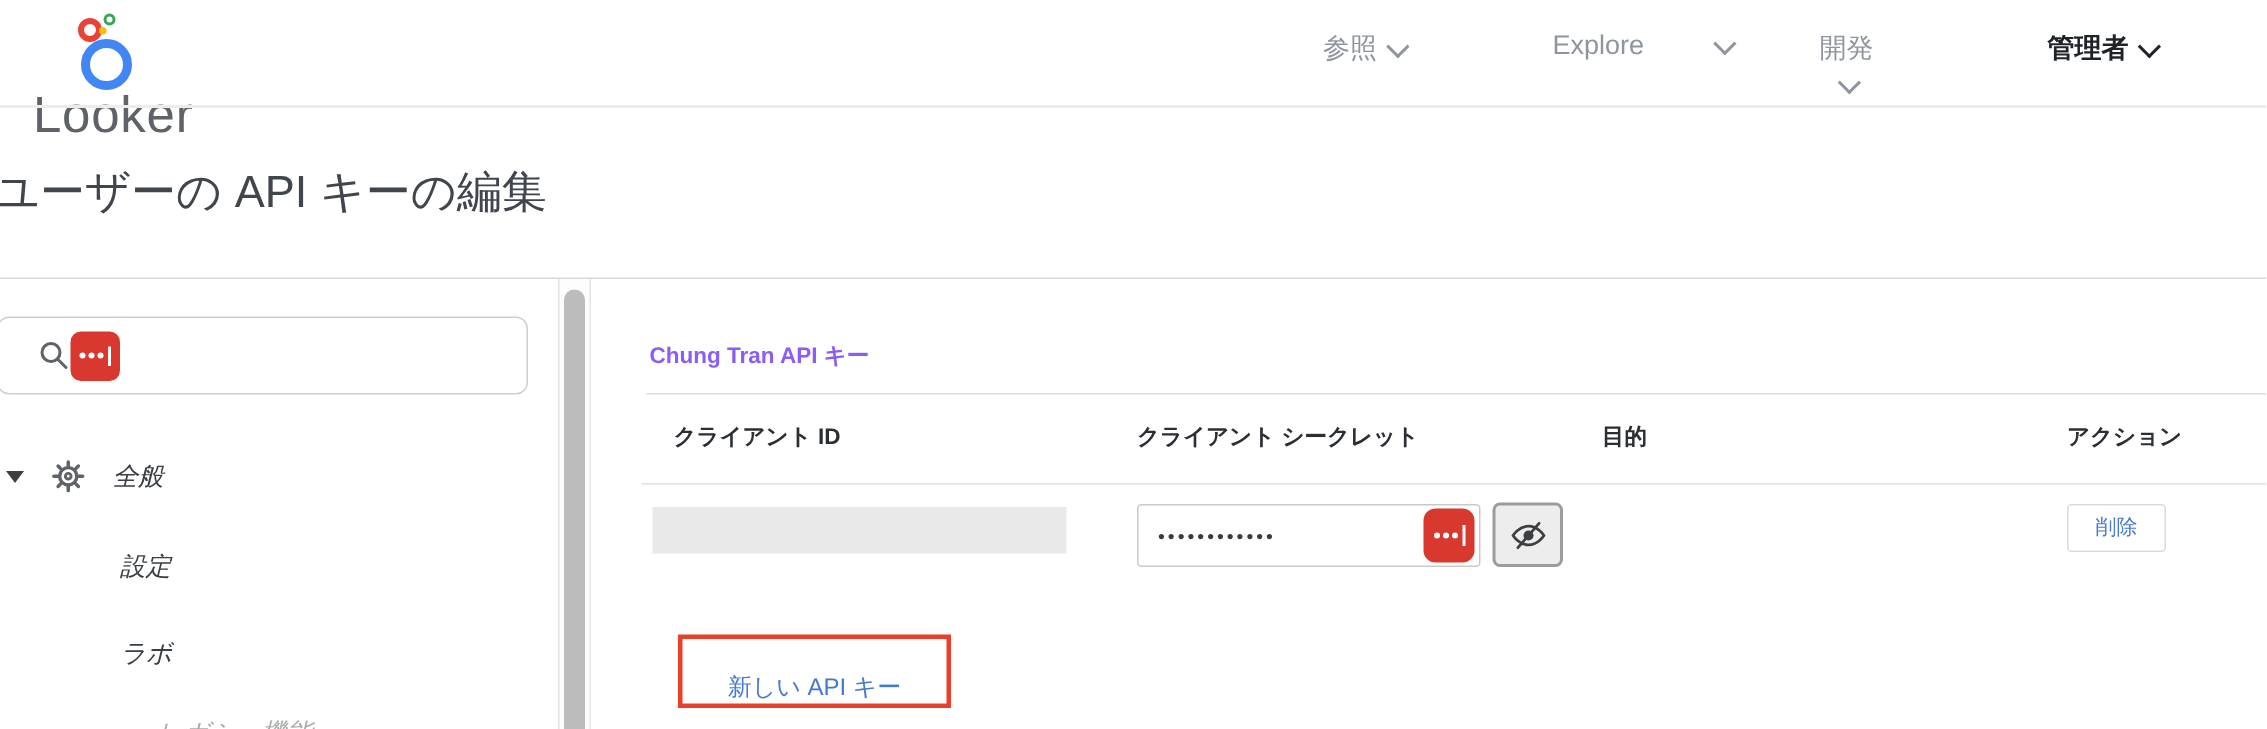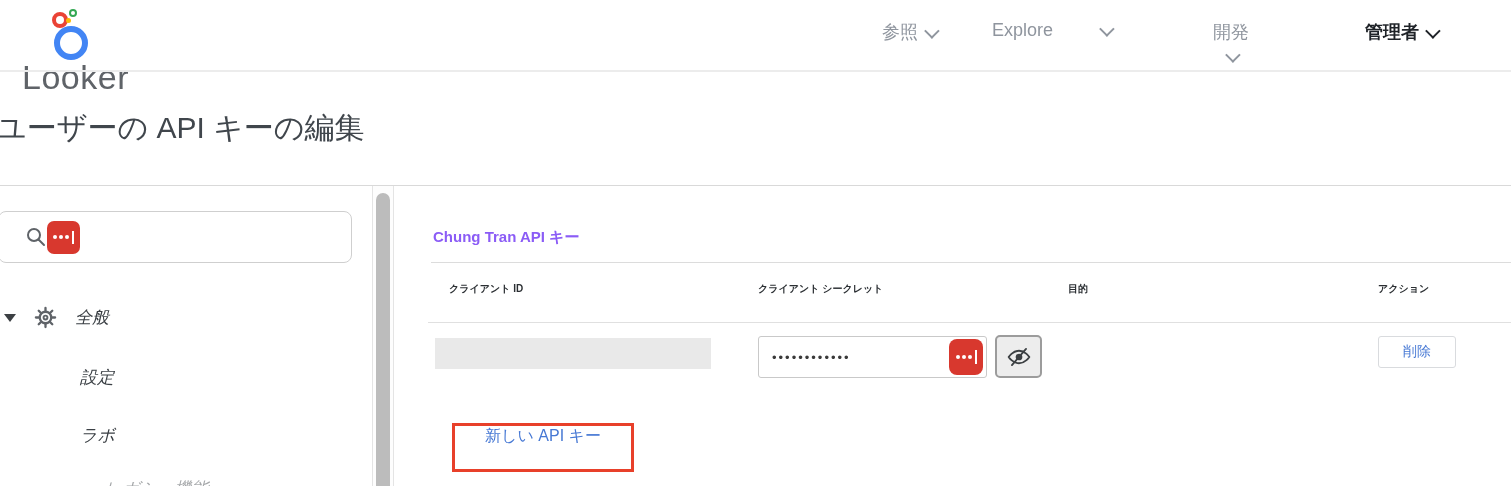--- a/index.html
+++ b/index.html
@@ -46,44 +46,44 @@
             border-top:8px solid #3c4043;}
 
   .scroll-track{position:absolute;left:372px;top:186px;width:22px;height:300px;background:#fdfdfd;
                 border-left:1px solid #e4e4e4;border-right:1px solid #e4e4e4;box-sizing:border-box;}
   .scroll-thumb{position:absolute;left:376px;top:193px;width:14px;height:330px;background:#bcbcbc;
                 border-radius:7px;cursor:pointer;}
 
   
   .section-title{position:absolute;left:433px;top:228px;font-size:15px;font-weight:bold;color:#8b5cf6;}
   .hr1{position:absolute;left:431px;top:262px;width:1080px;height:1px;background:#dcdcdc;}
-  .col-h{position:absolute;top:282px;font-size:10px;font-weight:bold;color:#2b2f33;white-space:nowrap;}
+  .col-h{position:absolute;top:282px;font-size:15px;font-weight:bold;color:#2b2f33;white-space:nowrap;}
   .hr2{position:absolute;left:428px;top:322px;width:1083px;height:1px;background:#e0e0e0;}
 
   .redacted{position:absolute;left:435px;top:338px;width:276px;height:31px;background:#e9e9e9;}
 
   .secret-field{position:absolute;left:758px;top:336px;width:229px;height:42px;background:#fff;
                 border:1px solid #c9c9c9;border-radius:3px;box-sizing:border-box;
                 display:flex;align-items:center;cursor:text;}
   .secret-dots{margin-left:13px;font-size:13px;letter-spacing:2px;color:#3a3a3a;flex:1;white-space:nowrap;overflow:hidden;}
   .pm-badge2{width:34px;height:36px;background:#d8382e;border-radius:8px;margin-right:3px;
              display:flex;align-items:center;justify-content:center;gap:2px;cursor:pointer;flex:0 0 auto;}
   .pm-badge2 i{width:4px;height:4px;background:#fff;border-radius:50%;}
   .pm-badge2 b{width:2px;height:14px;background:#fff;margin-left:1px;}
 
   .eye-btn{position:absolute;left:995px;top:335px;width:47px;height:43px;background:#ededed;
            border:2px solid #9c9c9c;border-radius:5px;box-sizing:border-box;
            display:flex;align-items:center;justify-content:center;cursor:pointer;}
 
-  .delete-btn{position:absolute;left:1378px;top:336px;width:78px;height:32px;background:#fff;
+  .delete-btn{position:absolute;left:1378px;top:336px;width:66px;height:32px;background:#fff;
               border:1px solid #d9dbde;border-radius:3px;box-sizing:border-box;
               font-size:14px;color:#4678d4;display:flex;align-items:center;justify-content:center;cursor:pointer;}
 
   .newkey-box{position:absolute;left:452px;top:423px;width:182px;height:49px;box-sizing:border-box;
-              border:3px solid #e8402a;display:flex;align-items:flex-start;justify-content:center;}
+              border:3px solid #e8402a;display:flex;align-items:flex-end;justify-content:center;}
   .newkey-link{font-size:16px;color:#4678d4;cursor:pointer;white-space:nowrap;}
 </style>
 </head>
 <body>
 
 <div id="app">
 
   <div class="topbar">
     <div class="logo">
       <div class="logo-icon">
@@ -92,21 +92,21 @@
         <div class="ring-green"></div>
         <div class="ring-blue"></div>
       </div>
       <span class="logo-text">Looker</span>
     </div>
 
     <div class="nav-item" style="left:882px;">
       <span>参照</span>
       <span class="chev"></span>
     </div>
-    <div class="nav-item" style="left:992px;gap:47px;">
+    <div class="nav-item" style="left:1035px;gap:47px;">
       <span>Explore</span>
       <span class="chev"></span>
     </div>
     <div class="nav-item" style="left:1213px;flex-direction:column;">
       <span>開発</span>
       <span class="chev"></span>
     </div>
     <div class="nav-item active" style="left:1365px;">
       <span>管理者</span>
       <span class="chev"></span>

